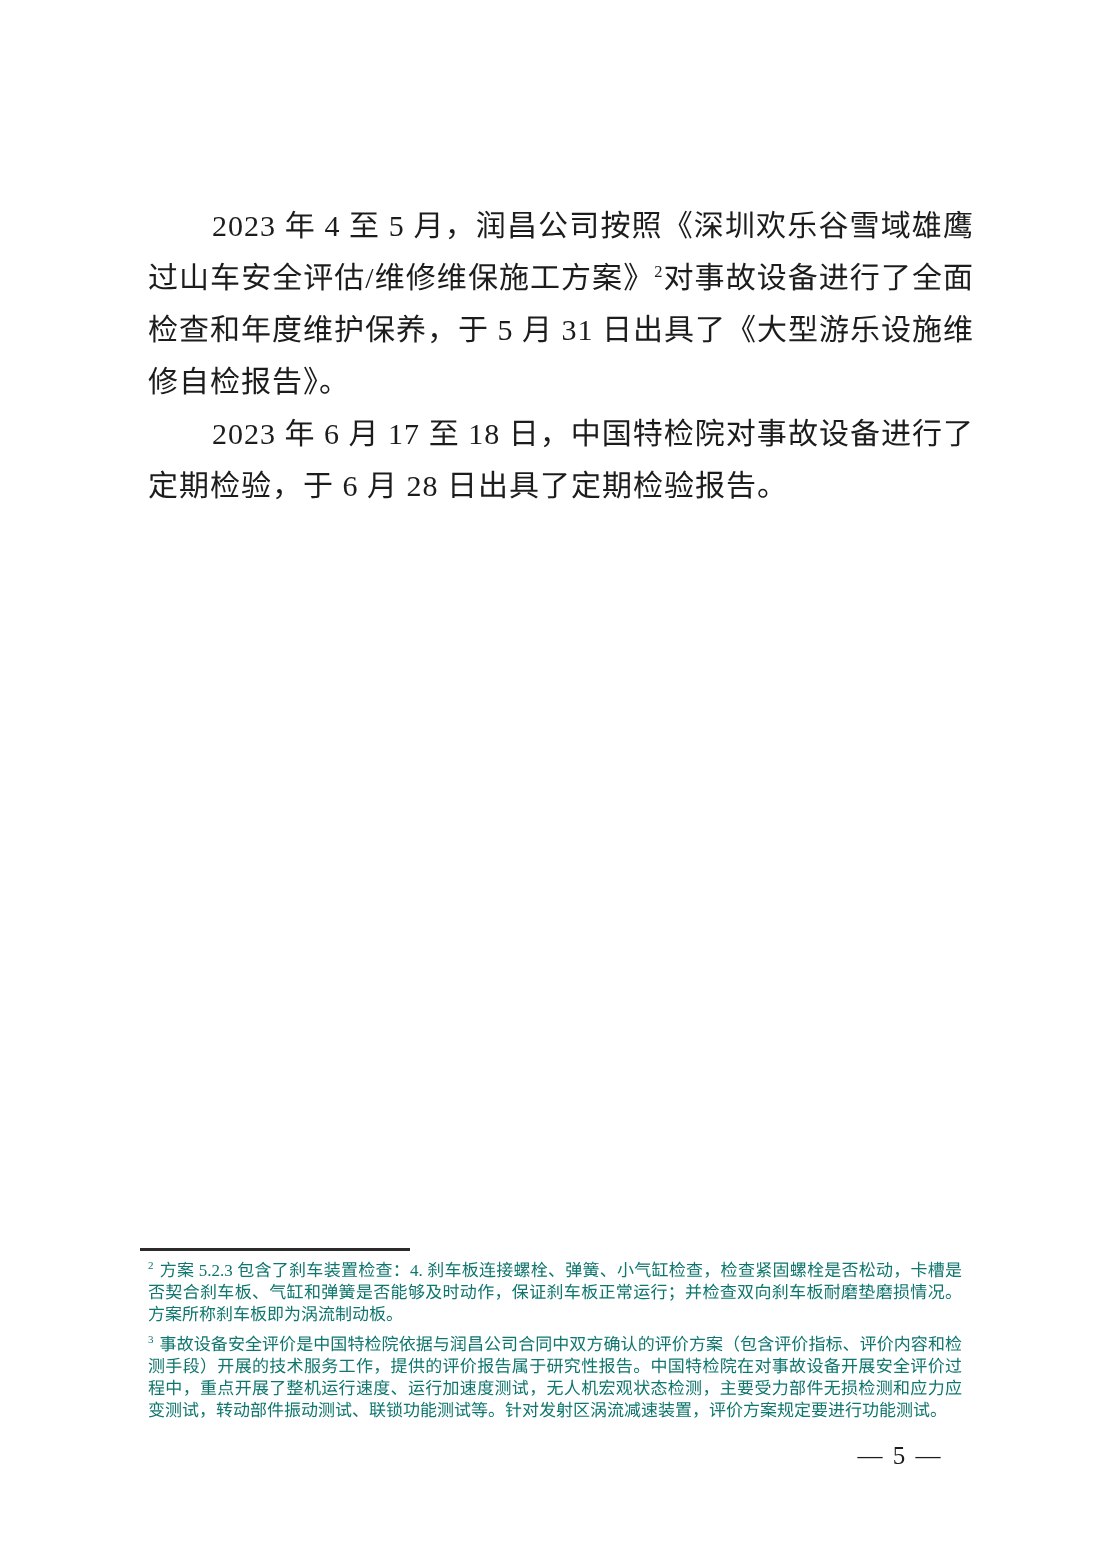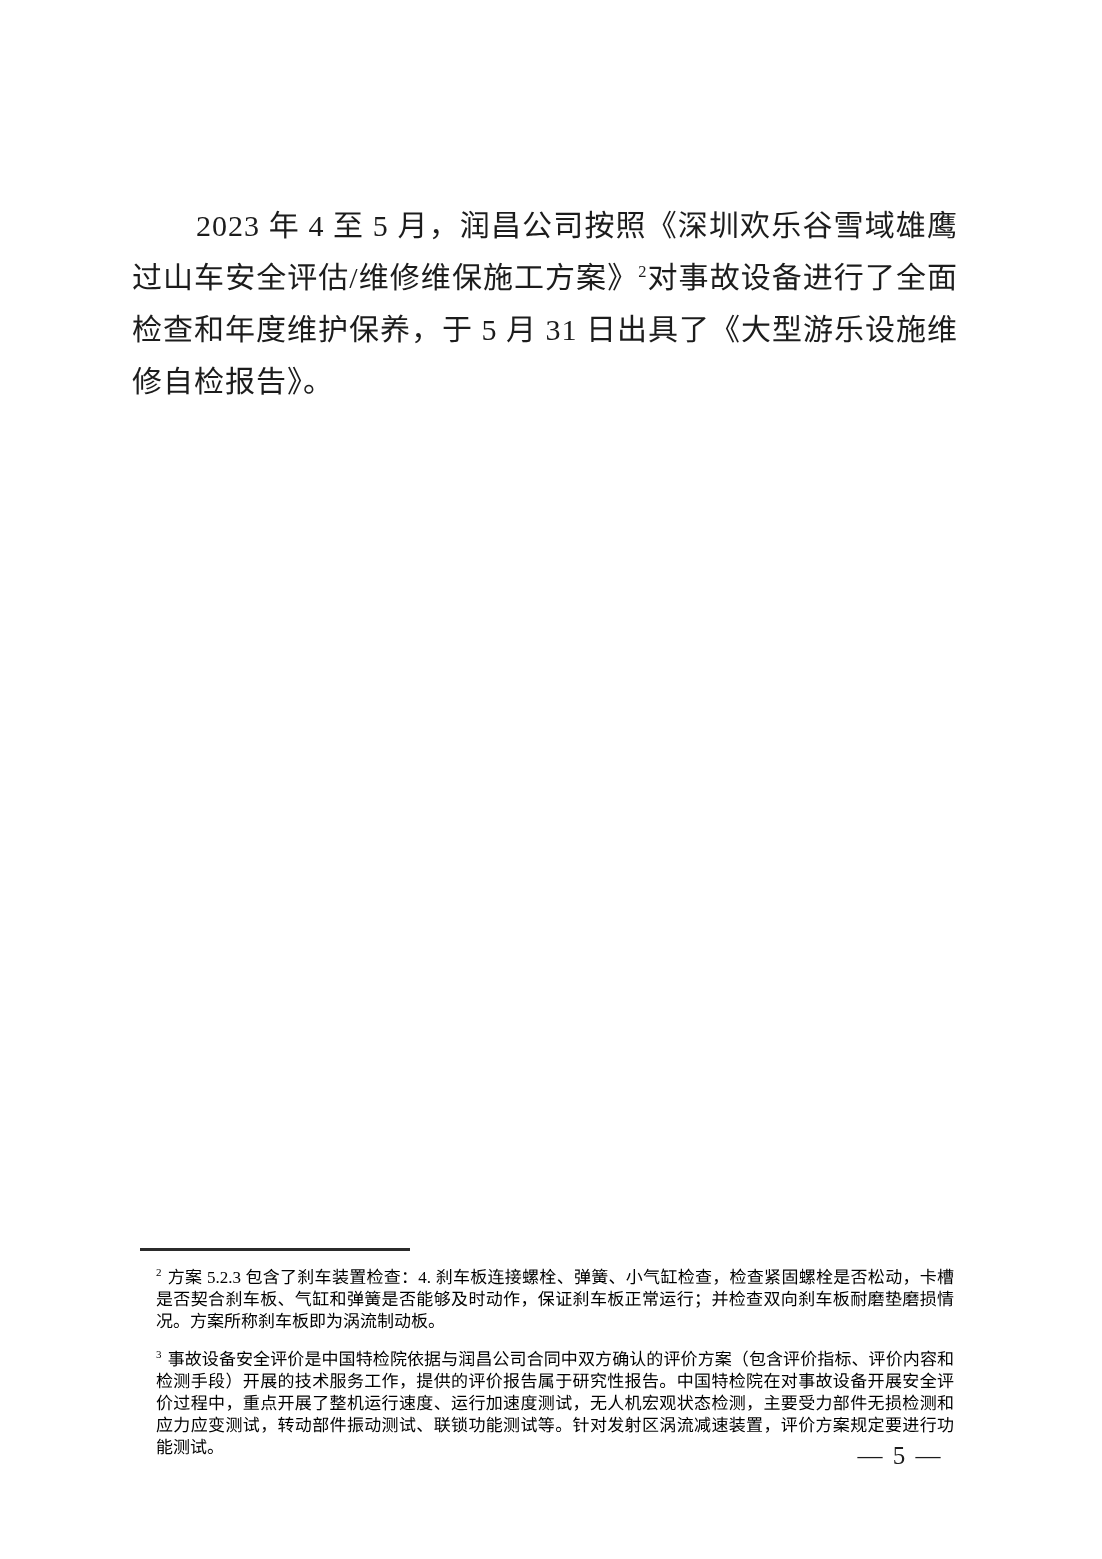--- a/index.html
+++ b/index.html
@@ -11,21 +11,21 @@
     position: relative;
     width: 1102px;
     height: 1559px;
     background: #ffffff;
     color: #1c1c1c;
     font-family: "Liberation Serif", "DejaVu Serif", serif;
     overflow: hidden;
   }
   .content {
     position: absolute;
-    left: 132px;
+    left: 148px;
     top: 200px;
     width: 826px;
   }
   .para {
     margin: 0;
     font-size: 30px;
     line-height: 52px;
     letter-spacing: 1px;
     text-align: justify;
     text-justify: inter-character;
@@ -43,26 +43,26 @@
     top: 1248px;
     width: 830px;
   }
   .fn-rule {
     width: 270px;
     height: 3px;
     background: #2b2b2b;
     margin: 0 0 9px 0;
   }
   .fn {
-    margin: 16px;
+    margin: 8px;
     font-size: 17px;
     line-height: 22px;
     text-align: justify;
     text-justify: inter-character;
-    color: #000000;
+    color: #0f766e;
   }
   .fn sup {
     font-size: 0.65em;
     vertical-align: super;
     line-height: 0;
     margin-right: 6px;
   }
   .page-number {
     position: absolute;
     top: 1442px;
@@ -78,20 +78,21 @@
 <body>
 
 <div class="page">
 
   <div class="content">
 
     <p class="para"><span>2023 年 4 至 5 月，润昌公司按照《深圳欢乐谷雪域雄鹰过山车安全评估/维修维保施工方案》</span><sup>2</sup><span>对事故设备进行了全面检查和年度维护保养，于 5 月 31 日出具了《大型游乐设施维修自检报告》。</span></p>
 
 
 
+    <p class="para"><span>2023 年 6 月 17 至 18 日，中国特检院对事故设备进行了定期检验，于 6 月 28 日出具了定期检验报告。</span></p>
 
   </div>
 
   <div class="footnotes">
     <div class="fn-rule"></div>
 
     <p class="fn"><sup>2</sup><span>方案 5.2.3 包含了刹车装置检查：4. 刹车板连接螺栓、弹簧、小气缸检查，检查紧固螺栓是否松动，卡槽是否契合刹车板、气缸和弹簧是否能够及时动作，保证刹车板正常运行；并检查双向刹车板耐磨垫磨损情况。方案所称刹车板即为涡流制动板。</span></p>
 
     <p class="fn"><sup>3</sup><span>事故设备安全评价是中国特检院依据与润昌公司合同中双方确认的评价方案（包含评价指标、评价内容和检测手段）开展的技术服务工作，提供的评价报告属于研究性报告。中国特检院在对事故设备开展安全评价过程中，重点开展了整机运行速度、运行加速度测试，无人机宏观状态检测，主要受力部件无损检测和应力应变测试，转动部件振动测试、联锁功能测试等。针对发射区涡流减速装置，评价方案规定要进行功能测试。</span></p>
   </div>

